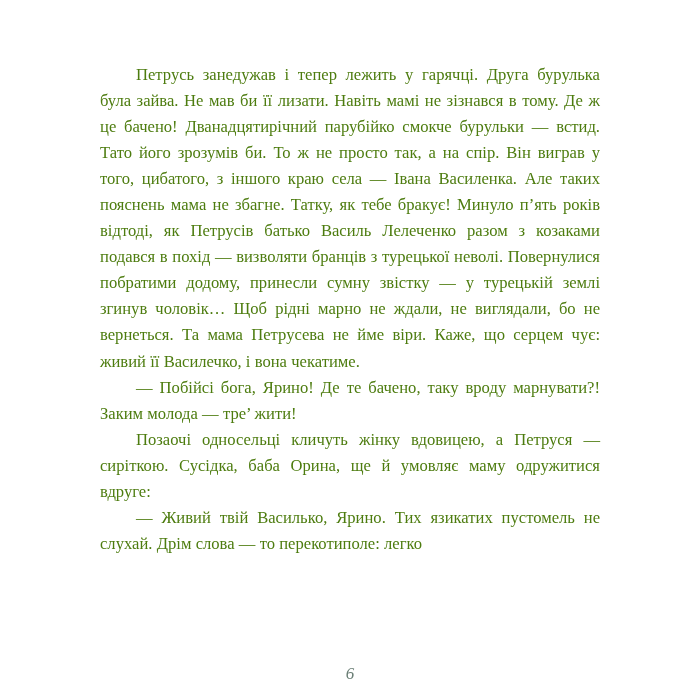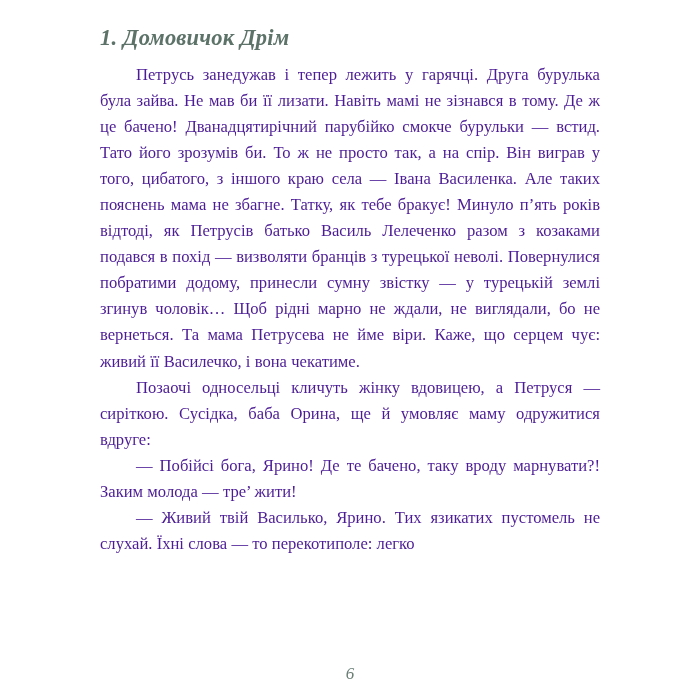--- a/index.html
+++ b/index.html
@@ -43,21 +43,21 @@
     width: 500px;
   }
 
   .para {
     margin: 0;
     text-indent: 36px;
     text-align: justify;
     text-align-last: left;
     font-size: 16.6px;
     line-height: 26.05px;
-    color: #4c1d95;
+    color: #4d7c0f;
     hyphens: manual;
     -webkit-hyphens: manual;
     word-spacing: 0.1px;
   }
 
   .para + .para {
     margin-top: 0;
   }
 
   .page-number {
@@ -69,24 +69,23 @@
     font-style: italic;
     font-size: 17px;
     color: #6b7f76;
   }
 </style>
 </head>
 <body>
 
 <div class="page">
 
-  <h1 class="chapter-title">1. Домовичок Дрім</h1>
 
   <div class="text-block">
     <p class="para">Петрусь занедужав і тепер лежить у гарячці. Друга бурулька була зайва. Не мав би її лизати. Навіть мамі не зізнався в тому. Де ж це бачено! Дванадцятирічний парубійко смокче бурульки — встид. Тато його зрозумів би. То ж не просто так, а на спір. Він виграв у того, цибатого, з іншого краю села — Івана Василенка. Але таких пояснень мама не збагне. Татку, як тебе бракує! Минуло п’ять років відтоді, як Петрусів батько Василь Лелеченко разом з козаками подався в похід — визволяти бранців з турецької неволі. Повернулися побратими додому, принесли сумну звістку — у турецькій землі згинув чоловік… Щоб рідні марно не ждали, не виглядали, бо не вернеться. Та мама Петрусева не йме віри. Каже, що серцем чує: живий її Василечко, і вона чекатиме.</p>
+    <p class="para">— Побійсі бога, Ярино! Де те бачено, таку вроду марнувати?! Заким молода — тре’ жити!</p>
     <p class="para">Позаочі односельці кличуть жінку вдовицею, а Петруся — сиріткою. Сусідка, баба Орина, ще й умовляє маму одружитися вдруге:</p>
-    <p class="para">— Побійсі бога, Ярино! Де те бачено, таку вроду марнувати?! Заким молода — тре’ жити!</p>
-    <p class="para">— Живий твій Василько, Ярино. Тих язикатих пустомель не слухай. Їхні слова — то перекотиполе: легко</p>
+    <p class="para">— Живий твій Василько, Ярино. Тих язикатих пустомель не слухай. Дрім слова — то перекотиполе: легко</p>
   </div>
 
   <div class="page-number">6</div>
 
 </div>
 
 </body></html>

